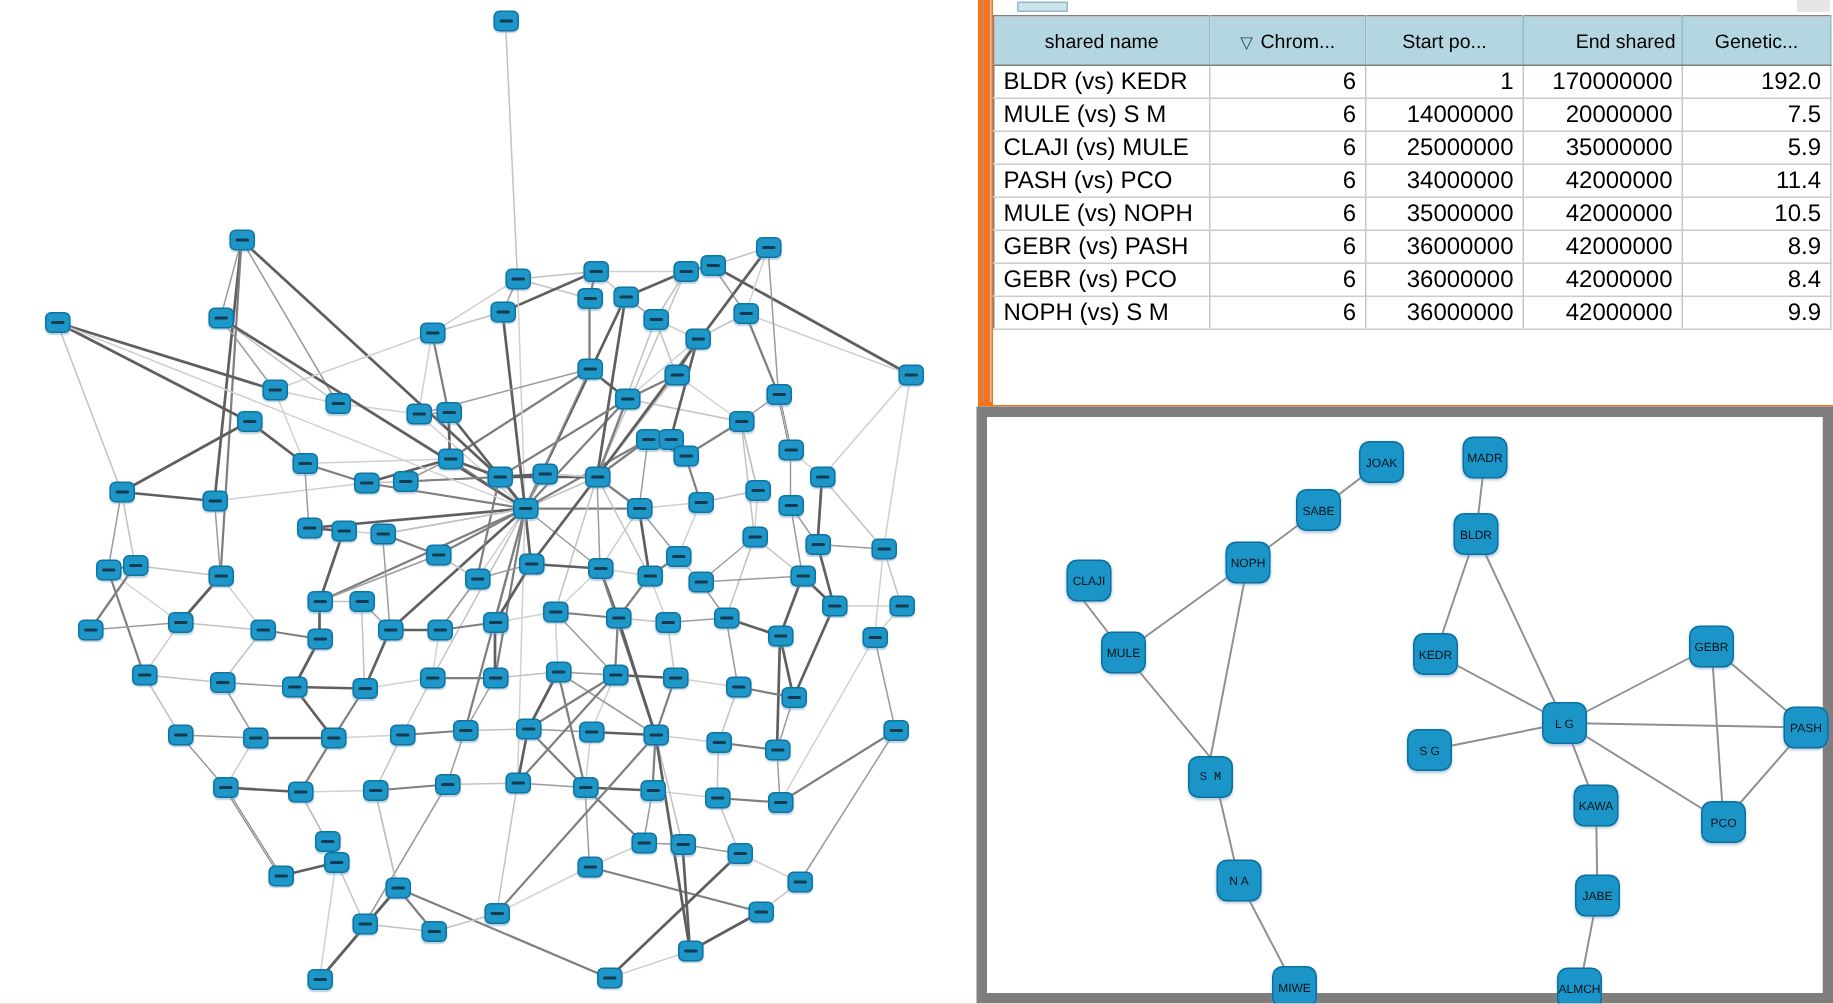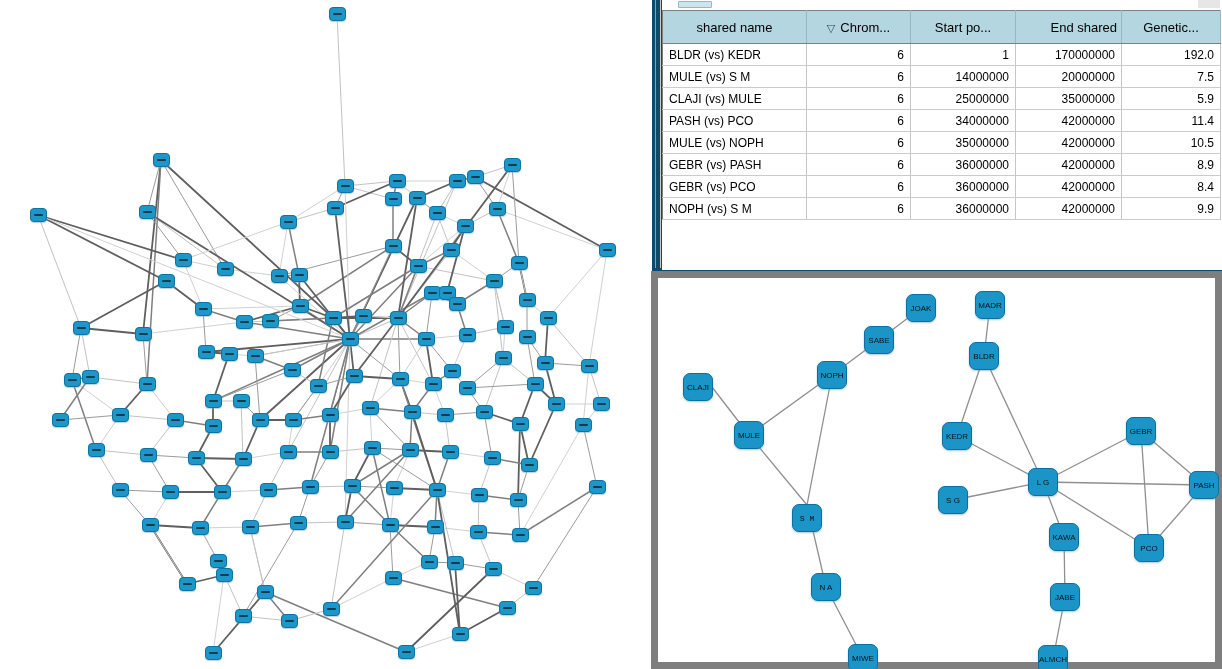--- a/index.html
+++ b/index.html
@@ -1,16 +1,16 @@
 <!DOCTYPE html>
 <html><head>
 <meta charset="utf-8">
 <style>
   html,body{margin:0;padding:0;background:#ffffff;}
-  #screen{position:relative;width:1222px;height:669px;background:#0c4a6e;overflow:hidden;
+  #screen{position:relative;width:1222px;height:669px;background:#f97316;overflow:hidden;
           font-family:"Liberation Sans",sans-serif;}
   
   #big-net{position:absolute;left:0;top:0;width:652px;height:669px;background:#ffffff;}
   #big-edges{position:absolute;left:0;top:0;}
   .bignode{position:absolute;width:17px;height:14px;background:#1e96c8;border:1px solid #0c74a2;
            border-radius:4px;box-sizing:border-box;box-shadow:0 1px 1px rgba(120,160,190,.5);}
   .bignode .blur{position:absolute;left:3px;top:5px;width:9px;height:2px;background:rgba(15,25,35,.72);
            border-radius:1px;}
   
   #right-divider{position:absolute;left:655px;top:0;width:1px;height:268px;background:#9a9a9a;}
@@ -19,21 +19,21 @@
   #table-panel{position:absolute;left:662px;top:0;width:560px;height:270px;background:#ffffff;}
   #top-strip{position:absolute;left:0;top:0;width:560px;height:9px;background:#ffffff;}
   #chip{position:absolute;left:16px;top:1px;width:34px;height:7px;background:#cfe3ec;
         border:1px solid #8fb8cc;border-radius:1px;box-sizing:border-box;}
   #scroll-corner{position:absolute;right:2px;top:0;width:22px;height:8px;background:#e6e6e6;}
   #edge-table{border-collapse:collapse;position:absolute;left:0;top:10px;table-layout:fixed;
               border:1px solid #7f7f7f;background:#fff;}
   #edge-table th{background:#b3d6e0;height:33px;font-size:13px;font-weight:normal;color:#000;
               border-right:1px solid #94bac8;border-bottom:1px solid #7f7f7f;overflow:hidden;
               white-space:nowrap;box-sizing:border-box;padding:0 4px;}
-  #edge-table td{height:22px;font-size:12px;color:#000;border-right:1px solid #c6c6c6;
+  #edge-table td{height:22px;font-size:16px;color:#000;border-right:1px solid #c6c6c6;
               border-bottom:1px solid #cbcbcb;overflow:hidden;white-space:nowrap;
               box-sizing:border-box;padding:0 6px;background:#fff;margin-left:12px;}
   #edge-table .al{text-align:left;}
   #edge-table .ar{text-align:right;}
   #edge-table .ac{text-align:center;}
   #edge-table .funnel{color:#27455a;font-size:11px;margin-right:5px;}
   
   #sub-panel{position:absolute;left:651px;top:271px;width:571px;height:398px;
              border:7px solid #7e7e7e;box-sizing:border-box;background:#ffffff;}
   #sub-inner{position:relative;width:557px;height:384px;background:#ffffff;}
@@ -860,21 +860,21 @@
         </div>
         <div class="subnode" style="left: 206px; top: 48px;">
           <span>SABE</span>
         </div>
         <div class="subnode" style="left: 311px; top: 64px;">
           <span>BLDR</span>
         </div>
         <div class="subnode" style="left: 159px; top: 83px; text-align: right;">
           <span>NOPH</span>
         </div>
-        <div class="subnode" style="left: 25px; top: 95px;">
+        <div class="subnode" style="left: 53px; top: 95px;">
           <span>CLAJI</span>
         </div>
         <div class="subnode" style="left: 468px; top: 139px;">
           <span>GEBR</span>
         </div>
         <div class="subnode" style="left: 76px; top: 143px;">
           <span>MULE</span>
         </div>
         <div class="subnode" style="left: 284px; top: 144px;">
           <span>KEDR</span>

